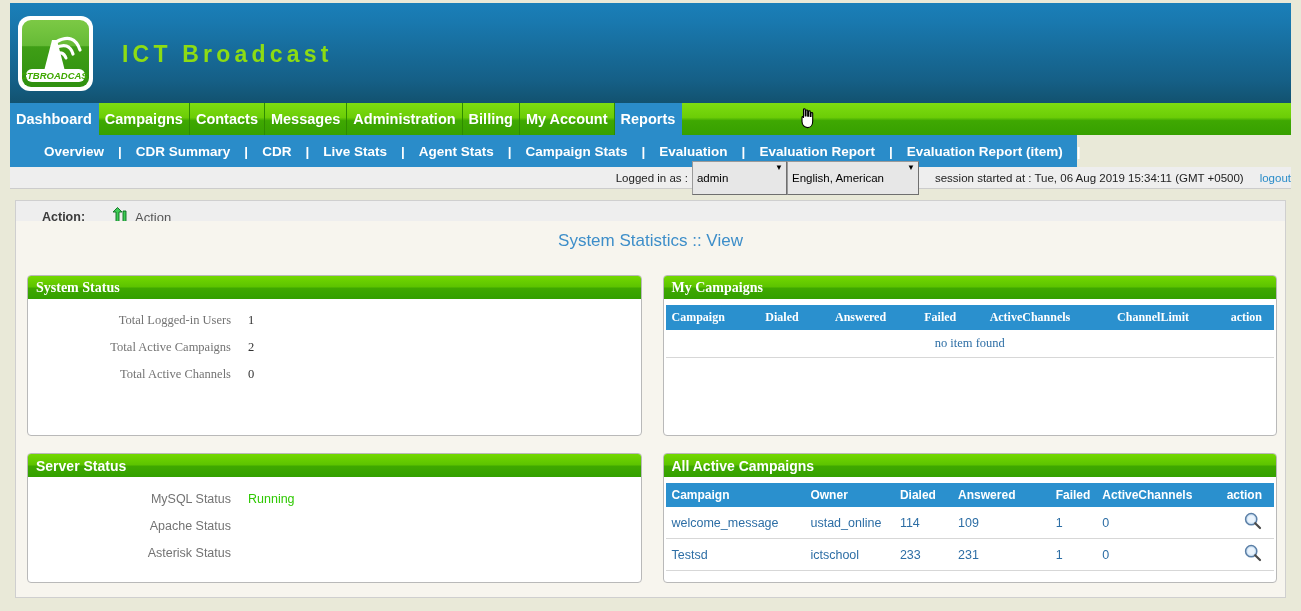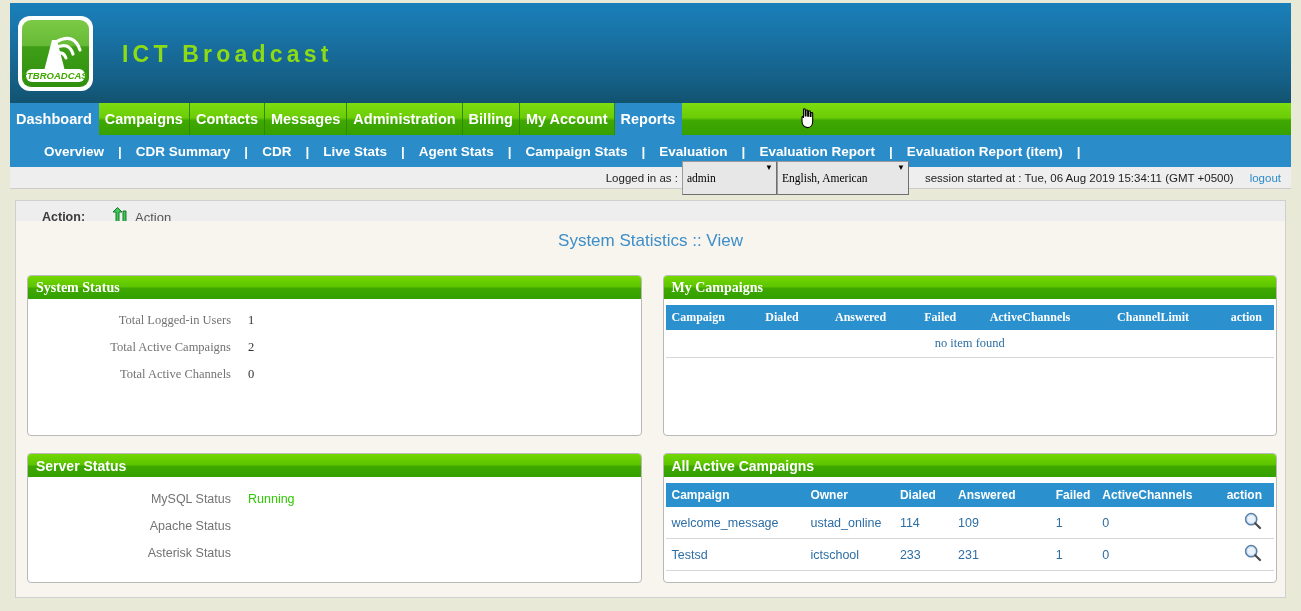--- a/index.html
+++ b/index.html
@@ -71,21 +71,21 @@
   .mainnav .tab.active {
     background: #2a8cc9;
     border-right: 1px solid #2a8cc9;
     color: #ffffff;
   }
   .mainnav .filler { flex: 1; }
 
   
   .subnav {
     position: absolute; left: 10px; top: 135px;
-    width: 1281px; height: 32px;
+    width: 1067px; height: 32px;
     background: #2a8cc9;
     display: flex;
     align-items: center;
     padding-left: 20px;
   }
   .subnav .sub-item {
     color: #ffffff;
     font-size: 13.5px;
     font-weight: bold;
     padding: 0 14px;
@@ -100,32 +100,31 @@
 
   
   .sessionbar {
     position: absolute; left: 10px; top: 167px;
     width: 1281px; height: 22px;
     background: #eeeeee;
     border-bottom: 1px solid #cccccc;
     display: flex;
     align-items: center;
     justify-content: flex-end;
-    padding-right: 10px;
     font-size: 11.5px;
     color: #333333;
   }
   .sessionbar .lbl { margin-right: 4px; color: #222; }
   .sel {
     appearance: none; -webkit-appearance: none;
     background: #e7e7e7;
     border: 1px solid #9a9a9a;
     border-right-color: #6f6f6f; border-bottom-color: #6f6f6f;
     font-size: 11.5px;
-    font-family: Liberation Serif, serif;
+    font-family: Liberation Sans, sans-serif;
     color: #000;
     padding: 1px 20px 1px 4px;
     height: 34px;
     line-height: 14px;
     position: relative;
     cursor: pointer;
   }
   .selwrap { position: relative; display: inline-block; }
   .selwrap::after {
     content: "\25BC";

